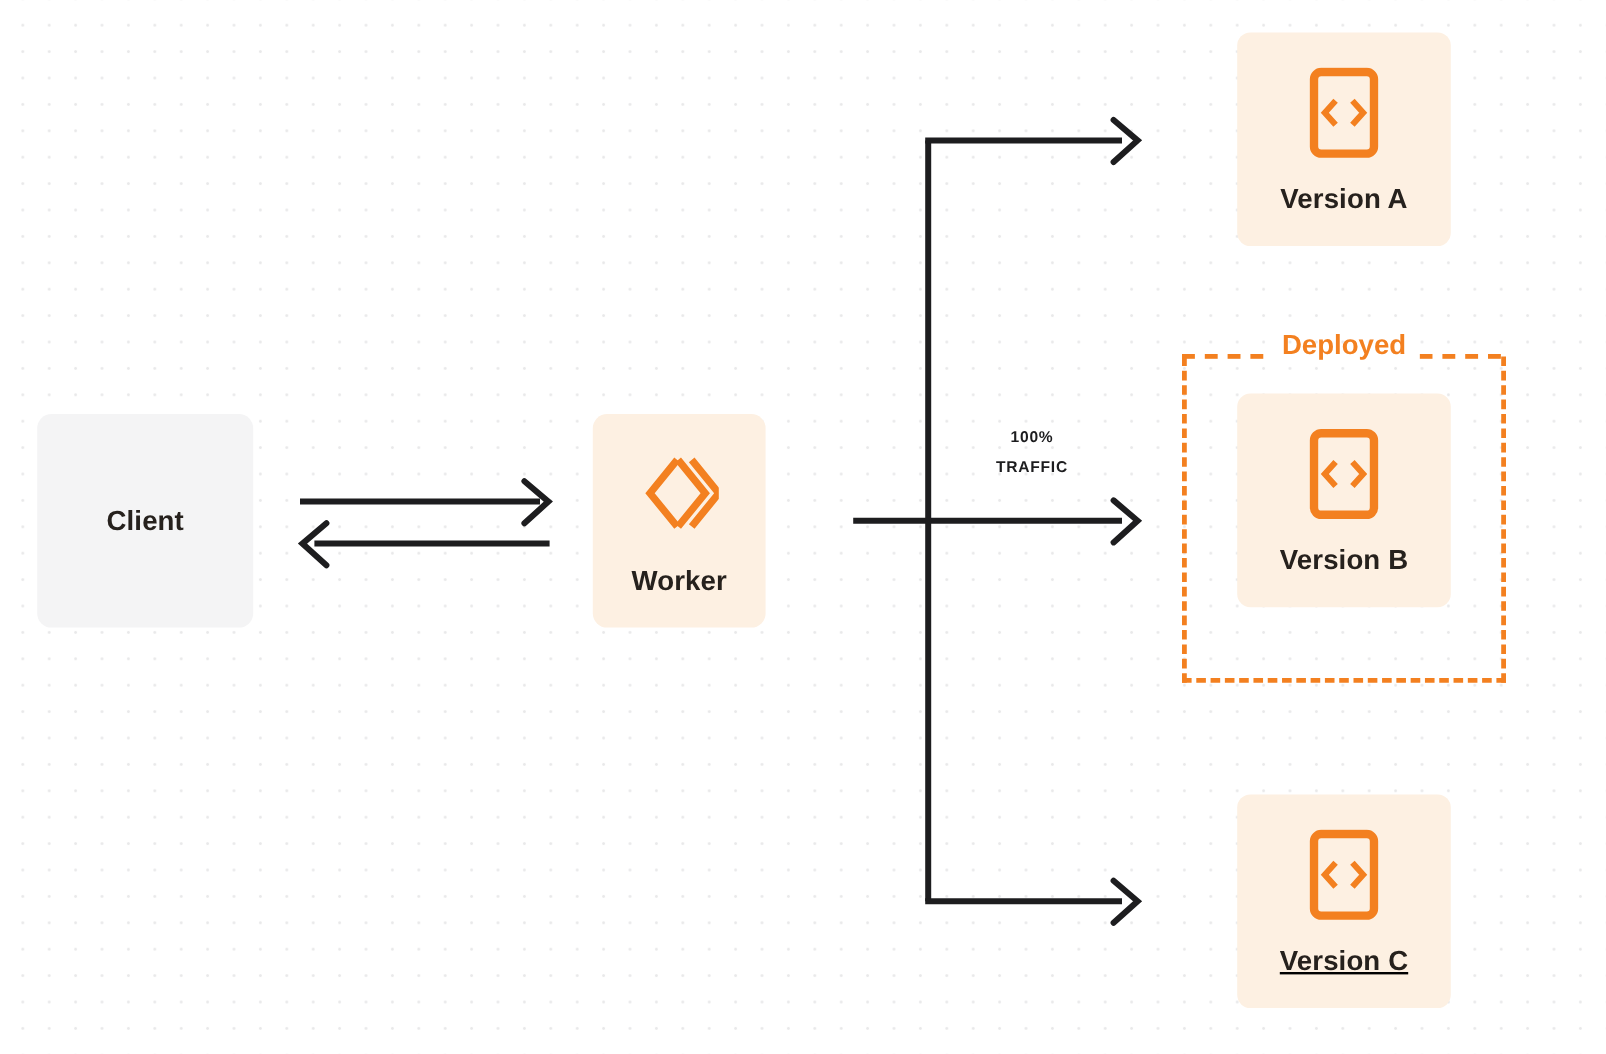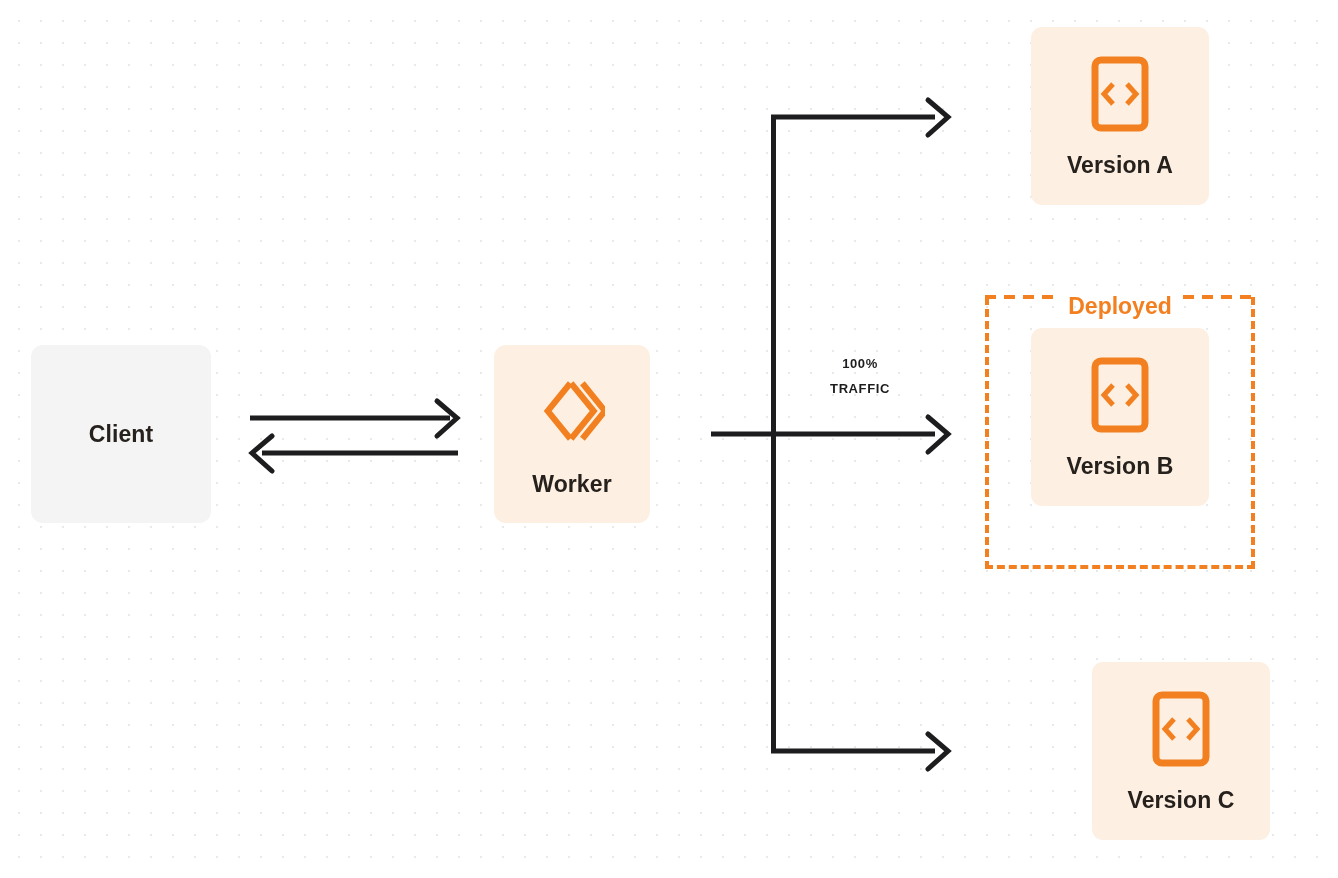--- a/index.html
+++ b/index.html
@@ -45,39 +45,39 @@
     top: 345px;
     width: 180px;
     height: 178px;
     background: #f4f4f5;
   }
 
   
   #worker-node {
     left: 494px;
     top: 345px;
-    width: 156px;
+    width: 144px;
     height: 178px;
     background: #fdf0e2;
     text-align: center;
   }
   #worker-node .node-label { margin-top: 20px; }
 
   
   .version-node {
     width: 178px;
     height: 178px;
     background: #fdf0e2;
     border-radius: 11px;
   }
   .version-node .node-label { margin-top: 18px; }
 
   #version-a-node { left: 1031px; top: 27px; }
   #version-b-node { left: 1031px; top: 328px; }
-  #version-c-node { left: 1092px; top: 662px; }
+  #version-c-node { left: 1031px; top: 662px; text-decoration: underline; }
 
   .icon-slot {
     width: 66px;
     height: 80px;
     display: flex;
     align-items: center;
     justify-content: center;
   }
 
   
@@ -94,21 +94,21 @@
   }
 
   
   #deployed-top {
     position: absolute;
     left: 985px;
     top: 295px;
     width: 270px;
     height: 4px;
     display: flex;
-    align-items: flex-start;
+    align-items: flex-end;
   }
   .deployed-rule {
     height: 4px;
     background-image: linear-gradient(to right, #f38020 0 11px, transparent 11px 19px);
     background-size: 19px 4px;
     background-repeat: repeat-x;
   }
   #deployed-rule-left  { width: 72px; }
   #deployed-rule-right { width: 72px; }
 

